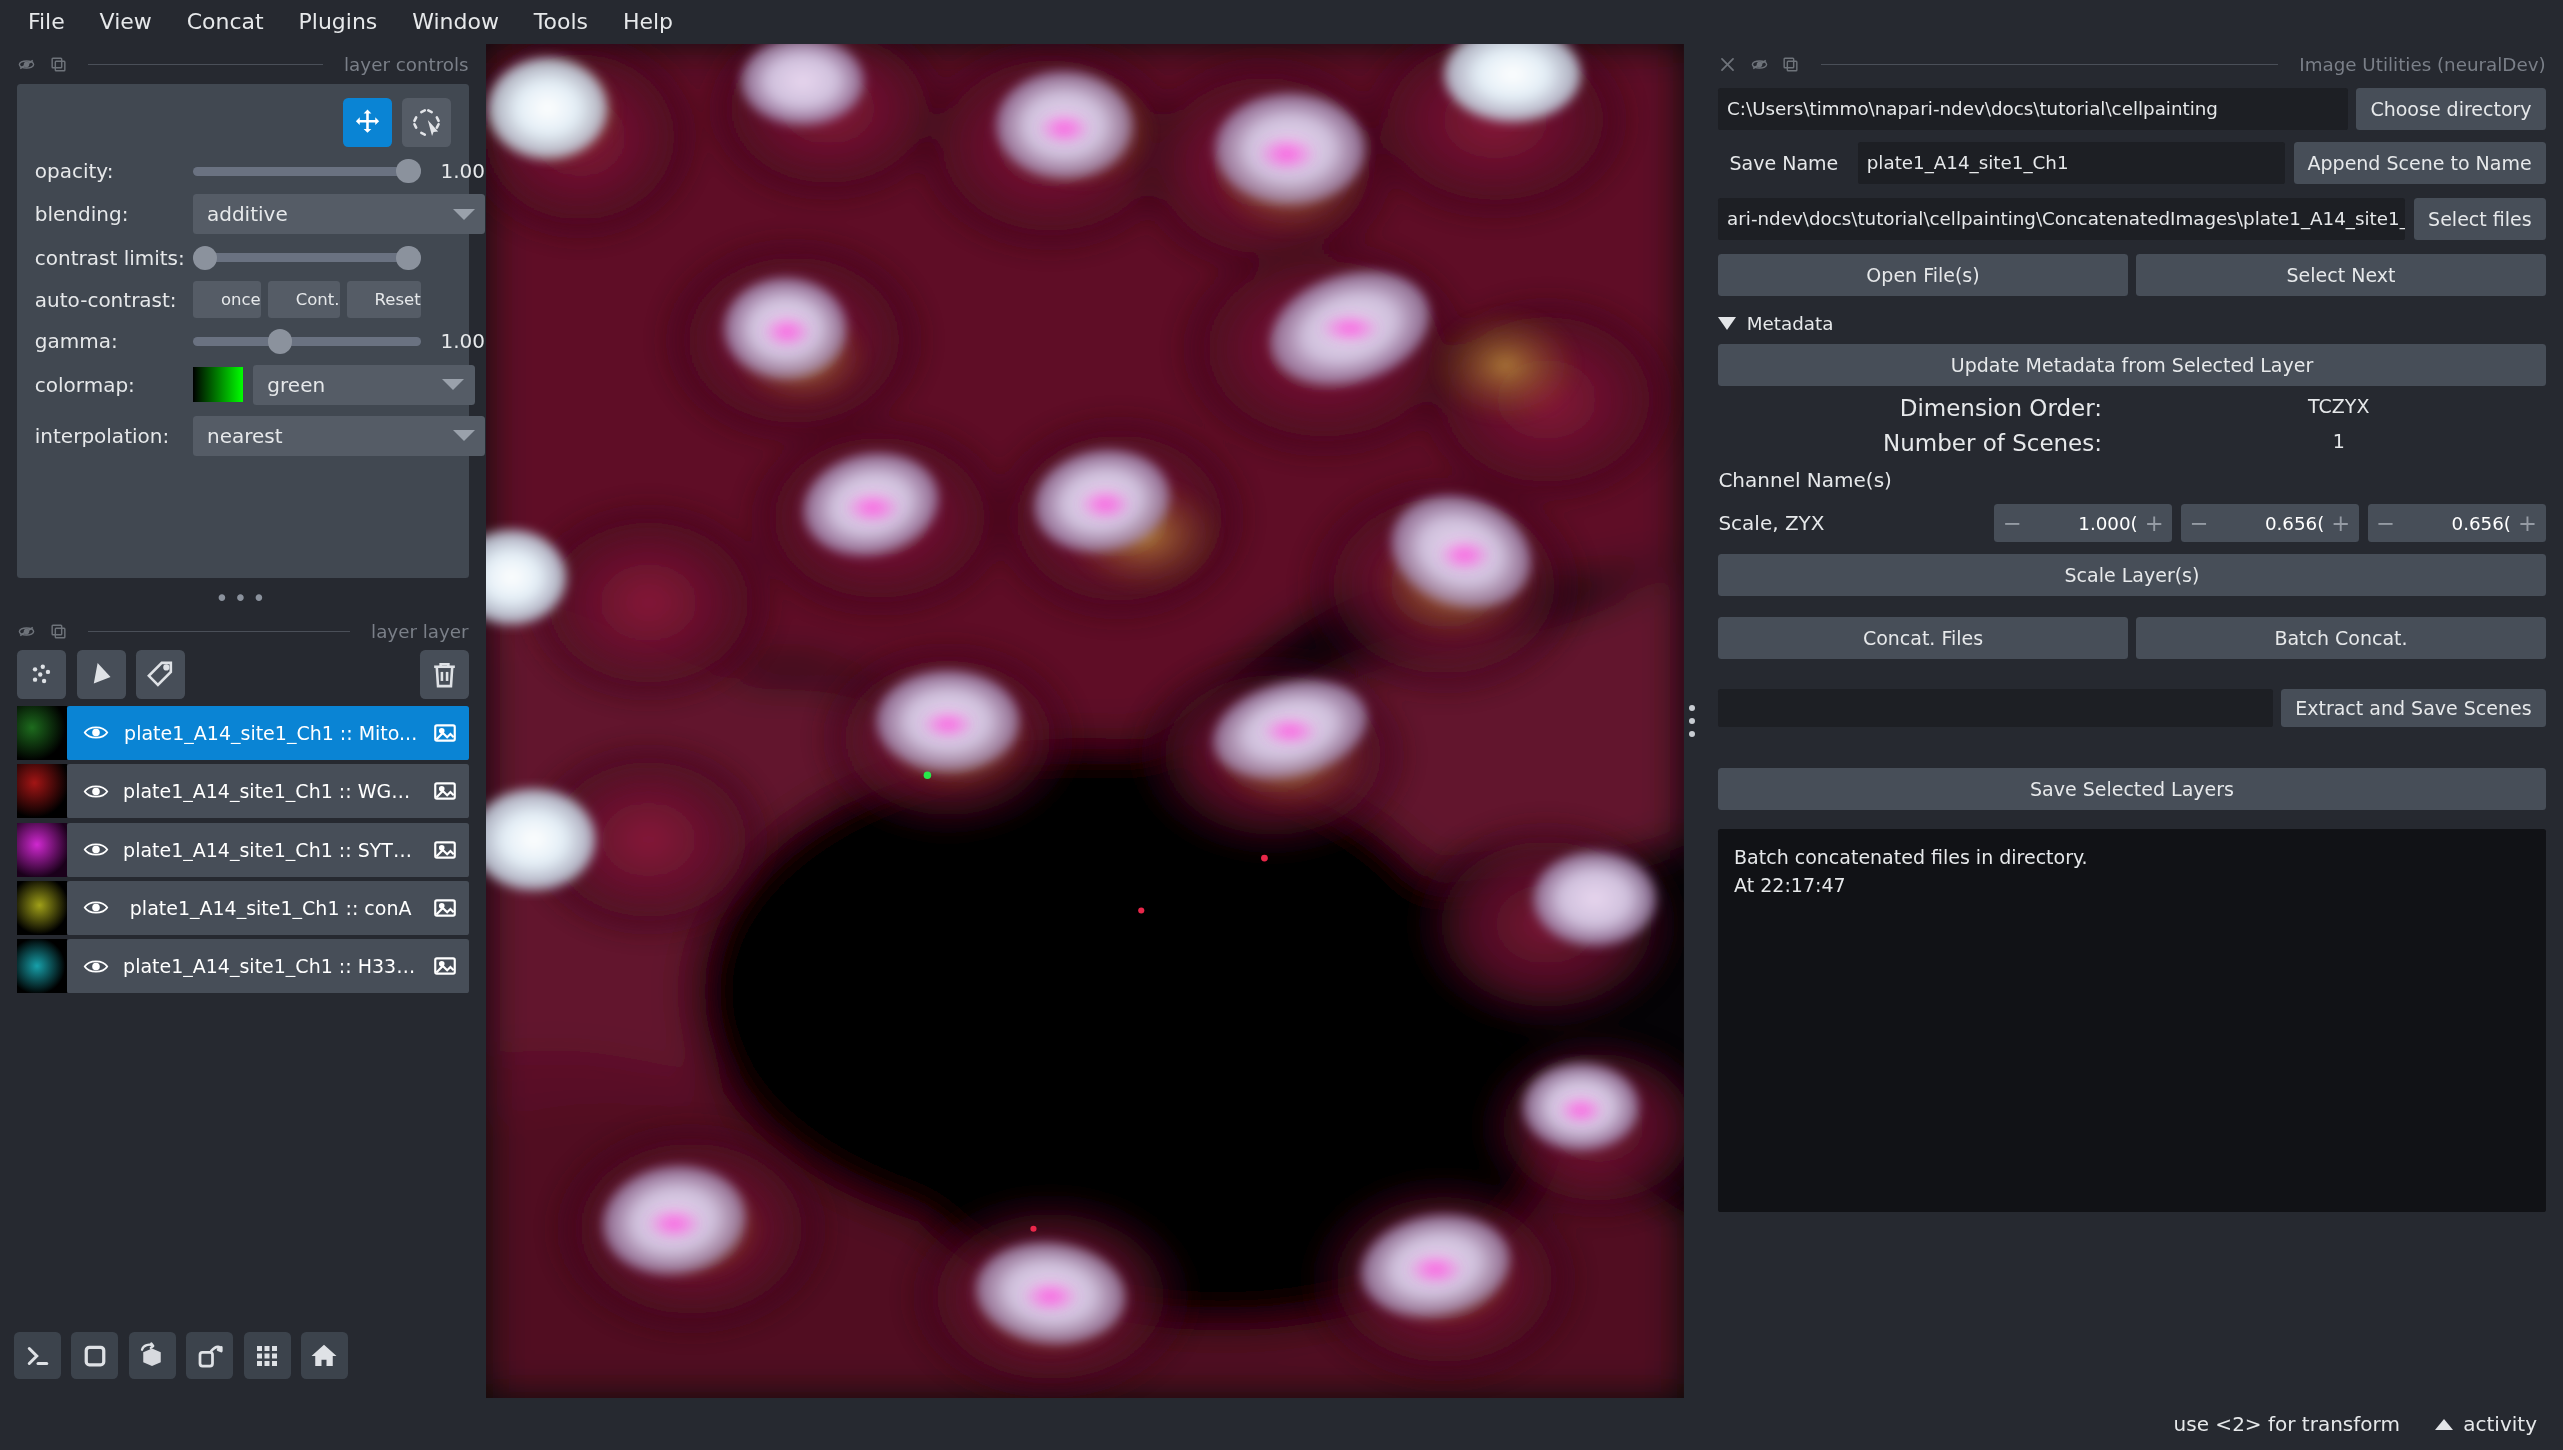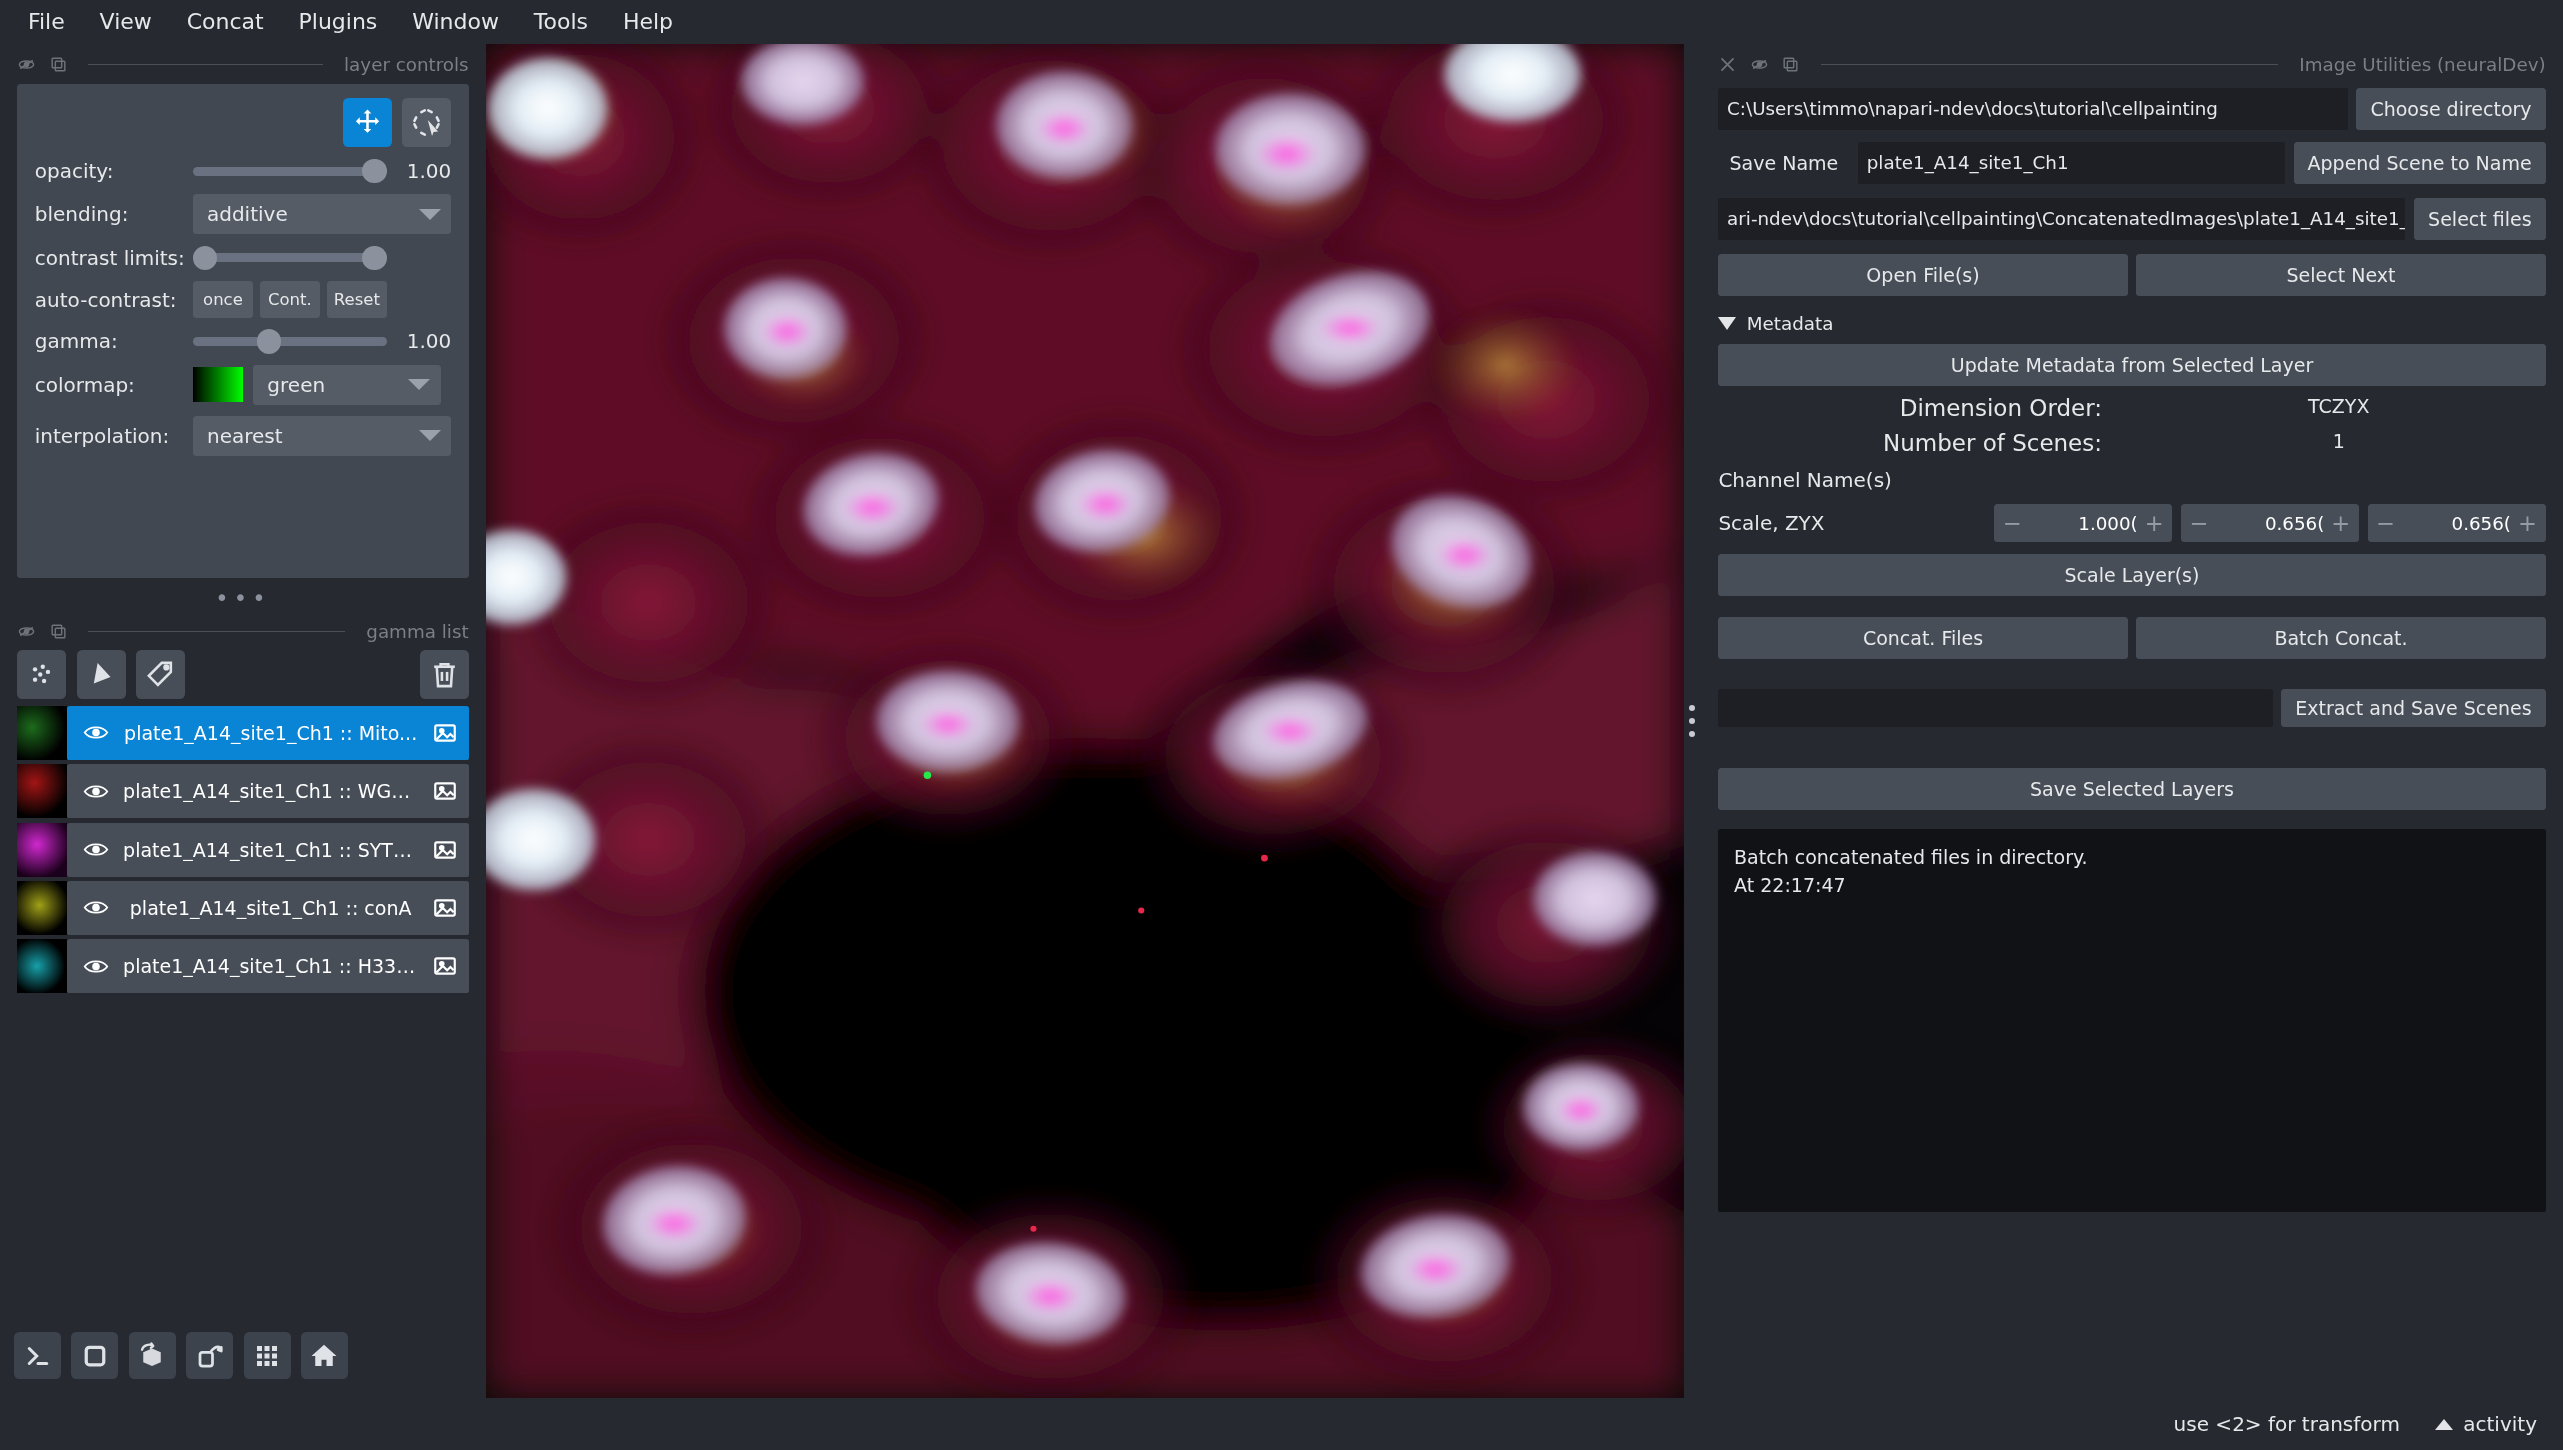--- a/index.html
+++ b/index.html
@@ -79,21 +79,21 @@
     display: flex; align-items: center; justify-content: space-between;
     padding: 0 10.4px 0 14px; font-size: 20px; color: #e6e8ea;
     flex: 1 1 auto; cursor: pointer; min-width: 0;
   }
   .combo .caret { width: 0; height: 0; border-left: 11.3px solid transparent; border-right: 11.3px solid transparent; border-top: 11.3px solid #9aa1ab; }
 
   .btn3 { display: flex; gap: 7px; flex: 1 1 auto; }
   .mini-btn {
     flex: 1 1 0; height: 37px; background: #555c66; border-radius: 3.5px;
     display: flex; align-items: center; justify-content: center;
-    font-size: 16.5px; color: #e6e8ea; cursor: pointer;
+    font-size: 16.5px; color: #e6e8ea; cursor: pointer; padding-left: 28px;
   }
   .cmap-swatch { width: 50px; height: 35px; flex: 0 0 50px; background: linear-gradient(90deg,#000 0%, #00ff00 100%); }
 
   .dots-handle { text-align: center; color: #8b929d; font-size: 22.6px; letter-spacing: 5.2px; padding: 8.7px 0 3.5px 0; line-height: 1; cursor: ns-resize; }
 
   
   .ll-toolbar { display: flex; align-items: center; gap: 10.4px; padding: 0 17.4px 7px 17.4px; }
   .ll-toolbar .spring { flex: 1 1 auto; }
   .ll-btn { width: 49px; height: 49px; border-radius: 5.2px; background: #474e58; display: flex; align-items: center; justify-content: center; cursor: pointer; }
   .ll-btn svg { width: 31px; height: 31px; }
@@ -333,21 +333,21 @@
         </span>
         <span class="dock-icon">
           <svg viewBox="0 0 24 24">
               <g fill="none" stroke="#aab0b8" stroke-width="1.8">
             <rect x="4" y="4" width="12" height="12" rx="1"></rect>
                 <rect x="8" y="8" width="12" height="12" rx="1"></rect>
               </g>
             </svg>
         </span>
         <span class="hline"></span>
-        <span class="dock-title">gamma list</span>
+        <span class="dock-title">layer layer</span>
       </div>
 
       <div class="ll-toolbar">
         <div class="ll-btn">
           <svg viewBox="0 0 24 24" fill="#dfe2e6">
             <circle cx="7" cy="8" r="1.7"></circle>
               <circle cx="13" cy="6" r="1.7"></circle>
               <circle cx="17" cy="10" r="1.7"></circle>
             <circle cx="11" cy="12" r="1.7"></circle>
               <circle cx="7" cy="16" r="1.7"></circle>

